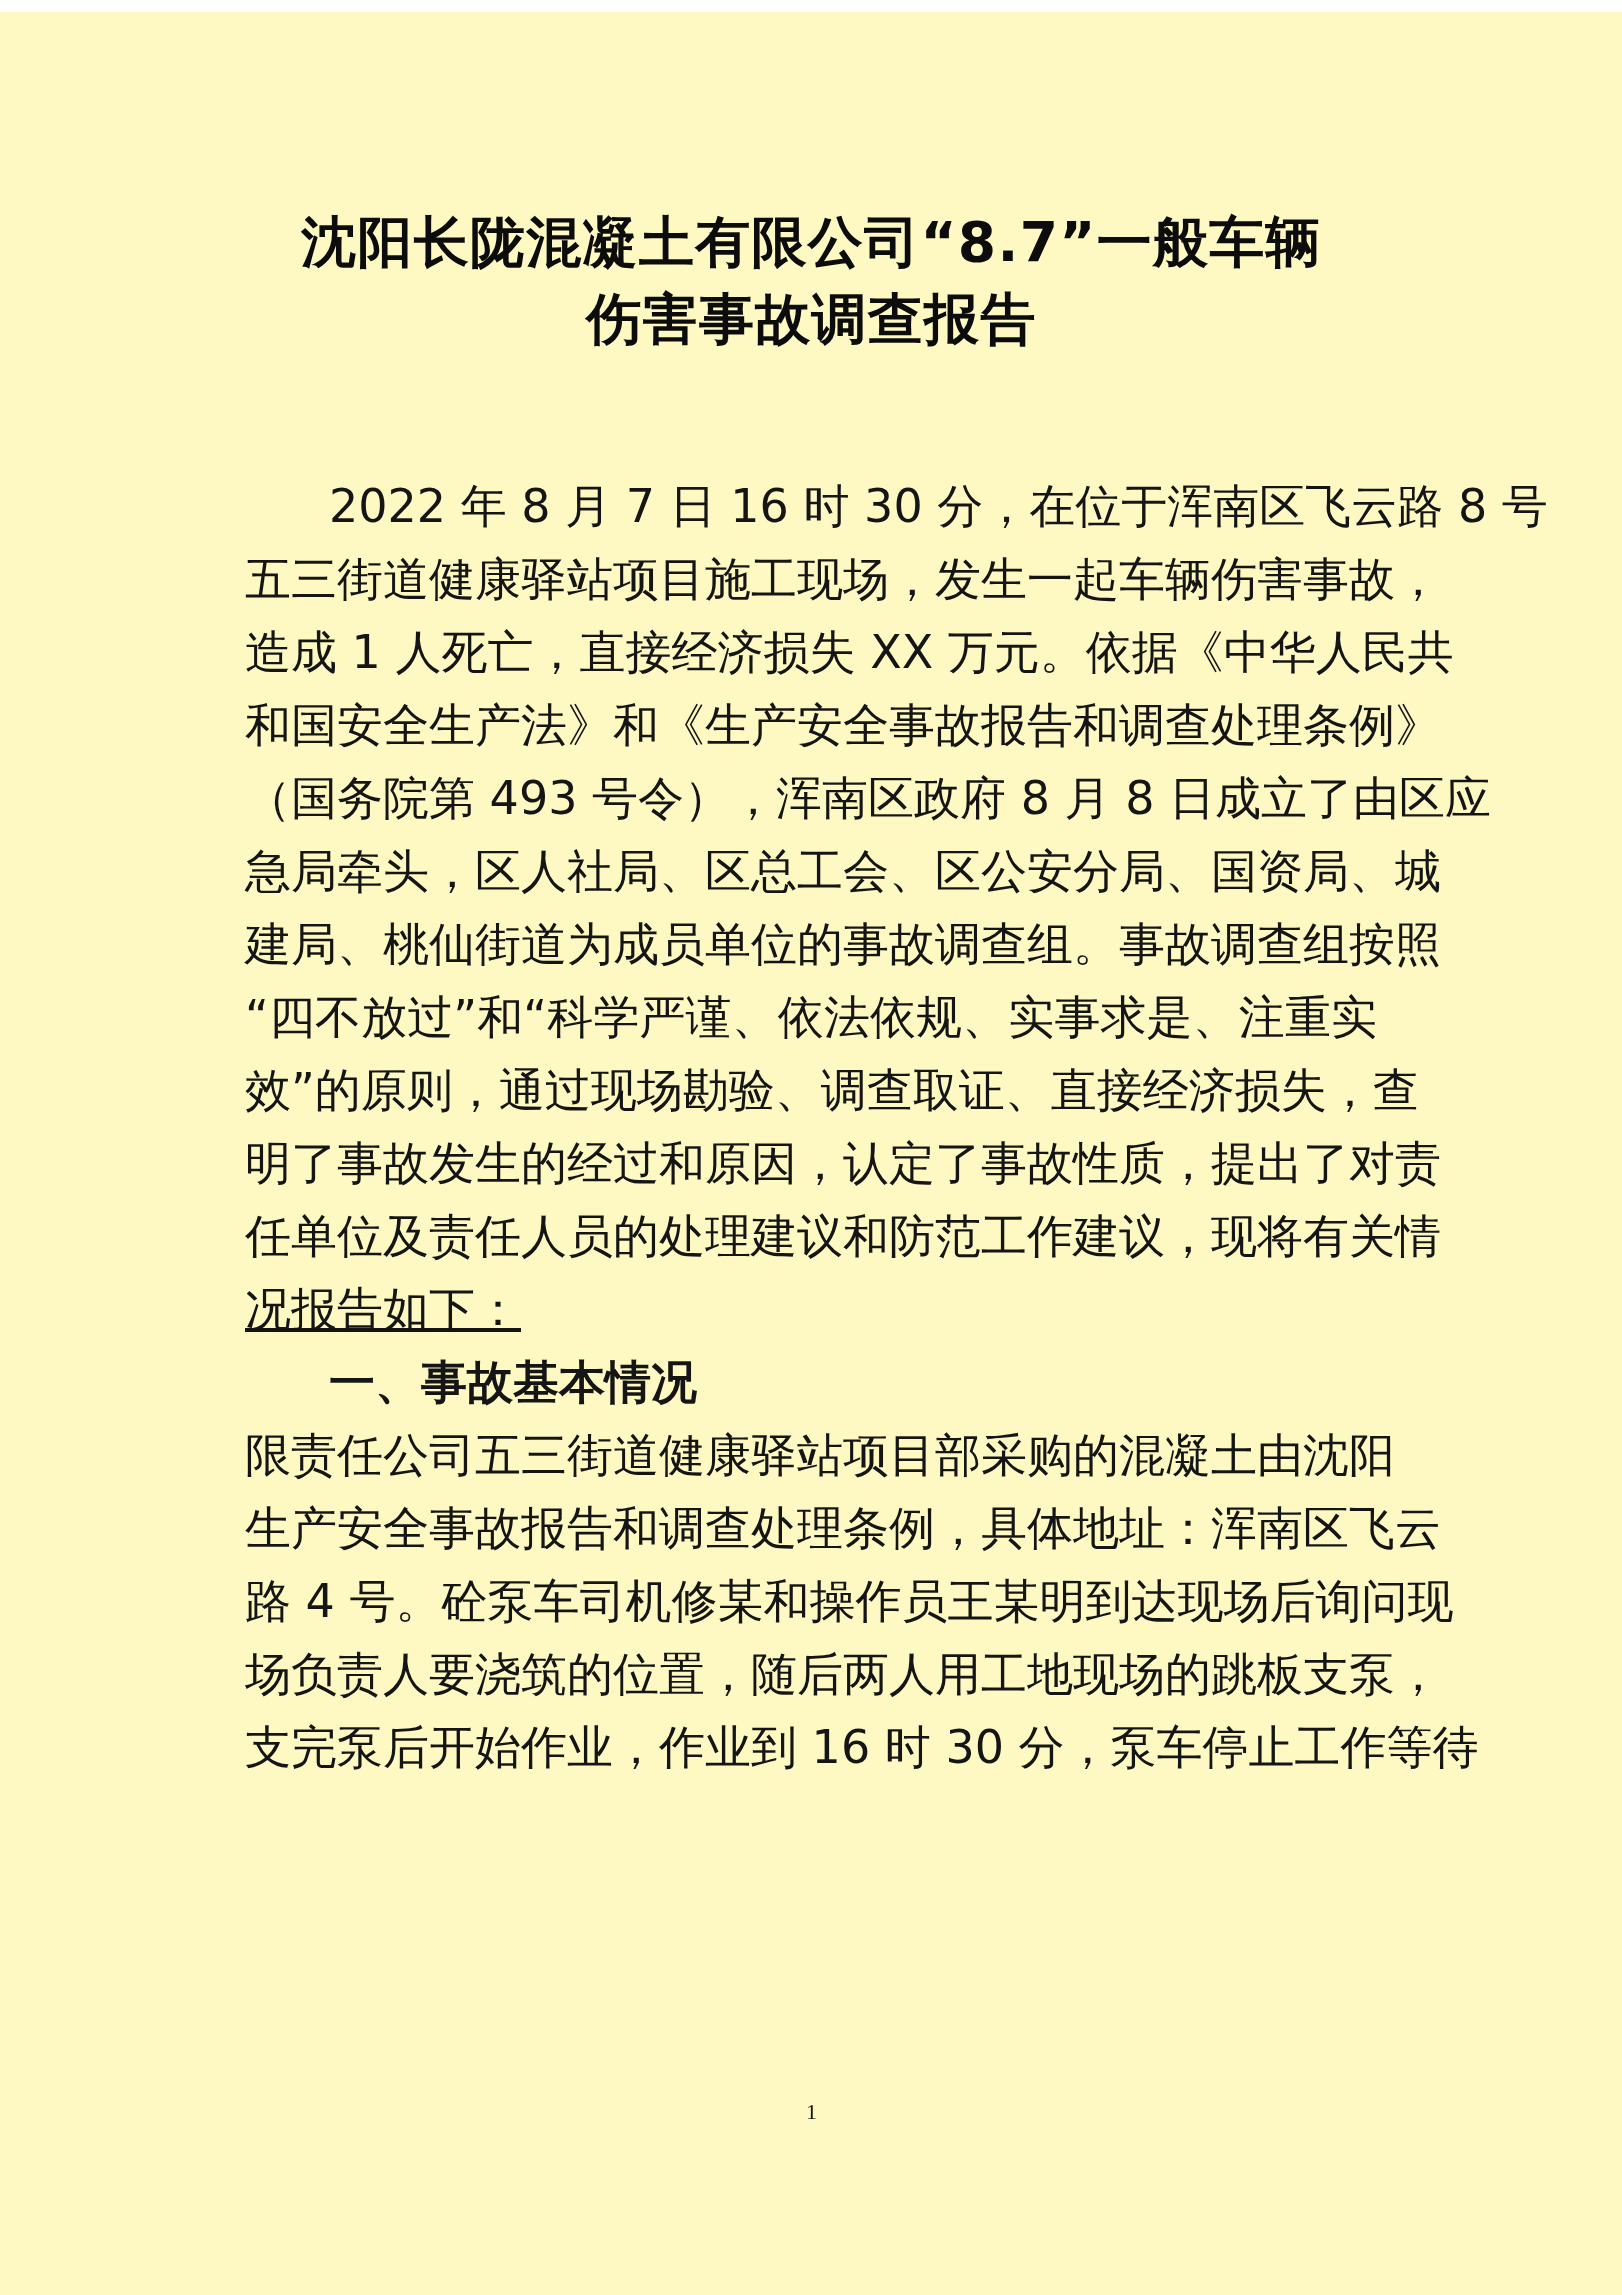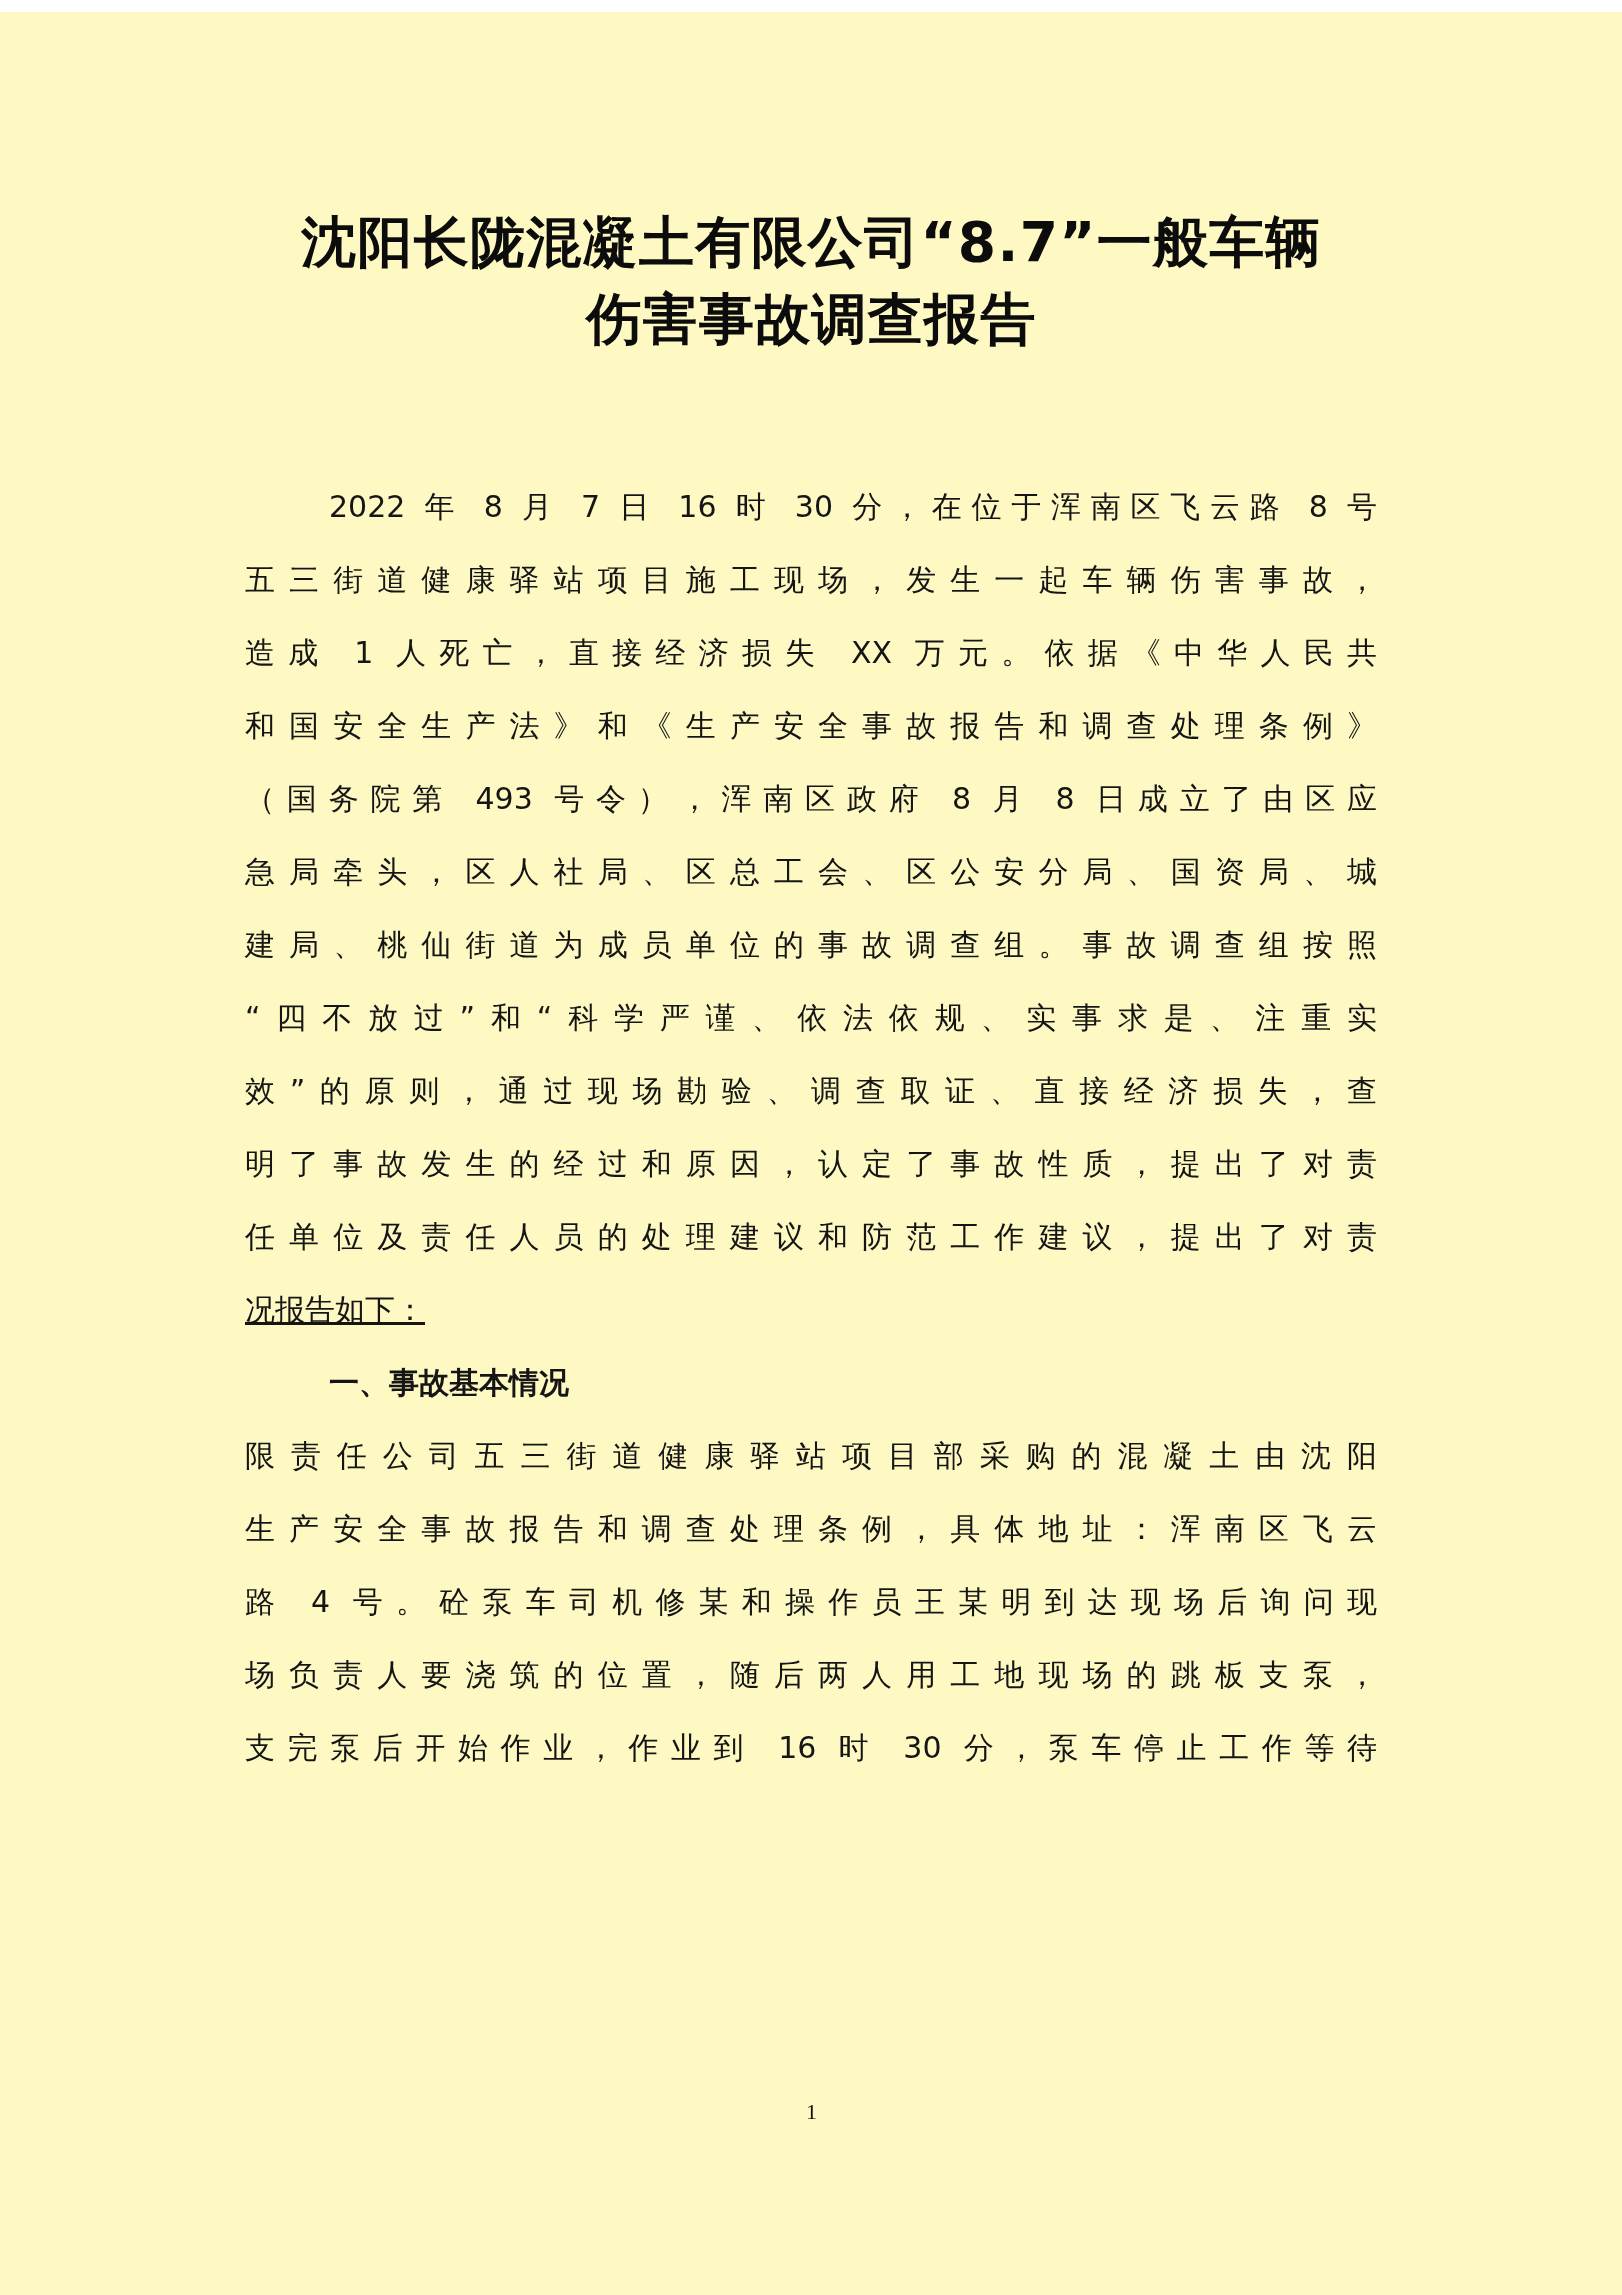--- a/index.html
+++ b/index.html
@@ -36,21 +36,21 @@
   }
   .title.l1 { top: 191px; }
   .title.l2 { top: 268px; }
 
   .body-text {
     position: absolute;
     left: 245px;
     top: 458px;
     width: 1132px;
     font-family: "DejaVu Sans", "Liberation Sans", sans-serif;
-    font-size: 30px;
+    font-size: 46px;
     line-height: 73px;
     color: #151515;
   }
   .line {
     display: block;
     white-space: nowrap;
     height: 73px;
     text-align: justify;
     text-align-last: justify;
     letter-spacing: 0px;
@@ -90,21 +90,21 @@
     <div class="line indent">2022 年 8 月 7 日 16 时 30 分，在位于浑南区飞云路 8 号</div>
     <div class="line">五三街道健康驿站项目施工现场，发生一起车辆伤害事故，</div>
     <div class="line">造成 1 人死亡，直接经济损失 XX 万元。依据《中华人民共</div>
     <div class="line">和国安全生产法》和《生产安全事故报告和调查处理条例》</div>
     <div class="line">（国务院第 493 号令），浑南区政府 8 月 8 日成立了由区应</div>
     <div class="line">急局牵头，区人社局、区总工会、区公安分局、国资局、城</div>
     <div class="line">建局、桃仙街道为成员单位的事故调查组。事故调查组按照</div>
     <div class="line">“四不放过”和“科学严谨、依法依规、实事求是、注重实</div>
     <div class="line">效”的原则，通过现场勘验、调查取证、直接经济损失，查</div>
     <div class="line">明了事故发生的经过和原因，认定了事故性质，提出了对责</div>
-    <div class="line">任单位及责任人员的处理建议和防范工作建议，提出了对责</div>
+    <div class="line">任单位及责任人员的处理建议和防范工作建议，现将有关情</div>
     <div class="line last">况报告如下：</div>
 
     <div class="line heading">一、事故基本情况</div>
 
     <div class="line">限责任公司五三街道健康驿站项目部采购的混凝土由沈阳</div>
     <div class="line">生产安全事故报告和调查处理条例，具体地址：浑南区飞云</div>
     <div class="line">路 4 号。砼泵车司机修某和操作员王某明到达现场后询问现</div>
     <div class="line">场负责人要浇筑的位置，随后两人用工地现场的跳板支泵，</div>
     <div class="line">支完泵后开始作业，作业到 16 时 30 分，泵车停止工作等待</div>
   </div>

